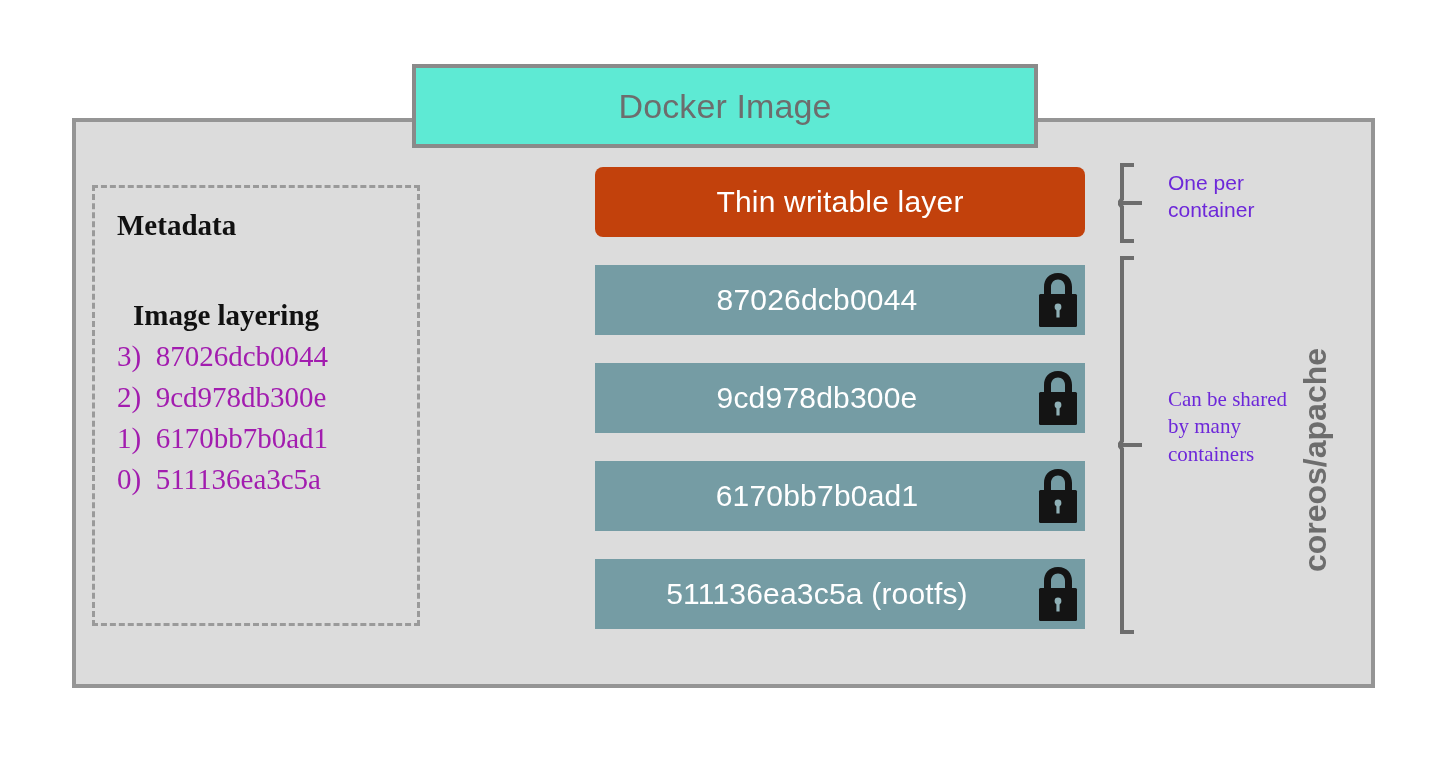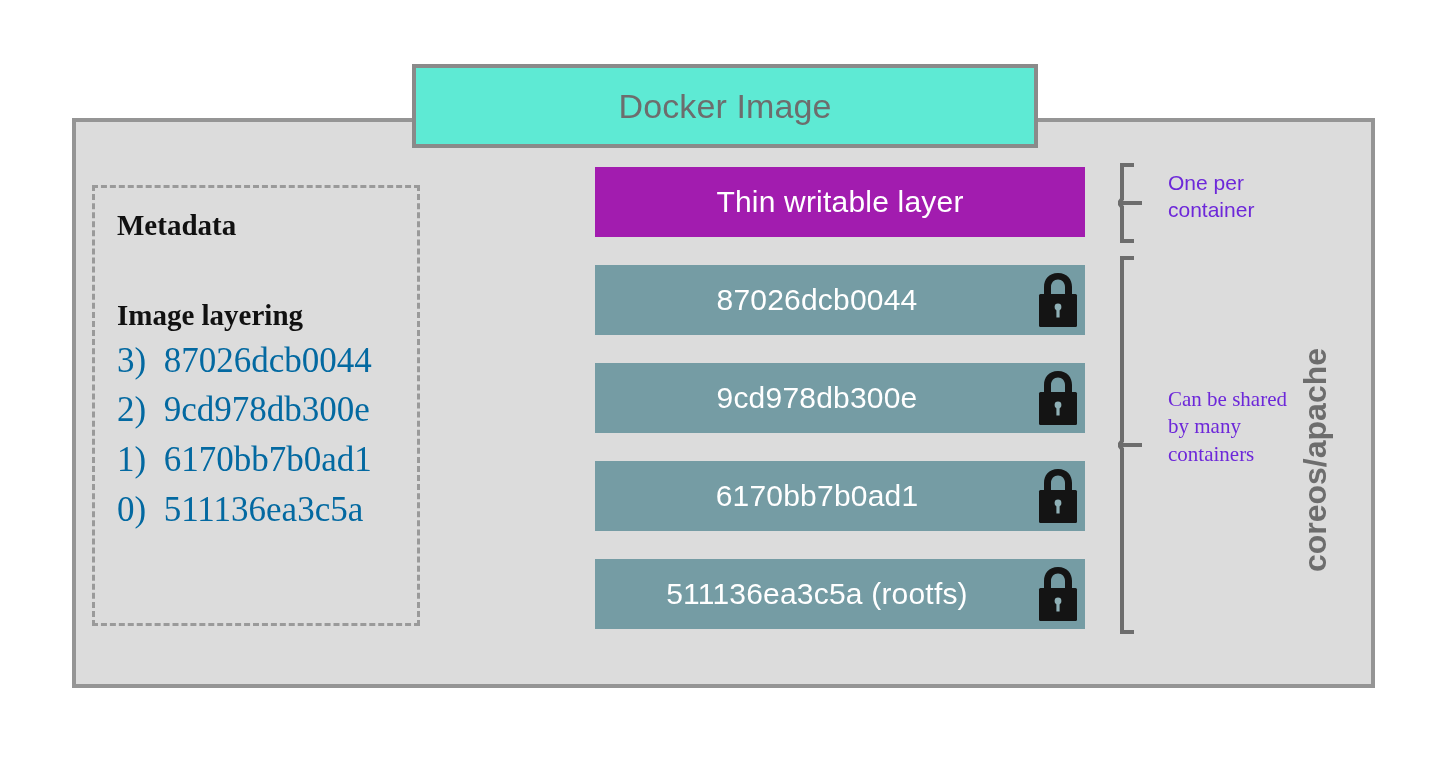--- a/index.html
+++ b/index.html
@@ -71,29 +71,30 @@
   }
   .meta-heading {
     font-size: 29px;
     font-weight: bold;
     color: #111111;
     line-height: 1.1;
     margin: 0;
   }
   .meta-heading.second {
     margin-top: 58px;
+    margin-left: 16px;
   }
   .meta-list {
     margin: 4px 0 0 0;
     padding: 0;
     list-style: none;
   }
   .meta-list li {
-    font-size: 35px;
-    color: #0369a1;
+    font-size: 29px;
+    color: #a21caf;
     line-height: 1.42;
     white-space: pre;
   }
   .meta-etc {
     margin-top: 44px;
     font-size: 27px;
     color: #1a1a1a;
     line-height: 1;
   }
 
@@ -110,21 +111,22 @@
     height: 70px;
     display: flex;
     align-items: center;
     justify-content: center;
     box-sizing: border-box;
   }
   .layer + .layer {
     margin-top: 28px;
   }
   .layer.writable {
-    background: #a21caf;
+    background: #c2410c;
+    border-radius: 8px;
   }
   .layer.readonly {
     background: #759ca4;
   }
   .layer .layer-label {
     font-size: 30px;
     color: #ffffff;
     line-height: 1;
     letter-spacing: 0.2px;
     padding-right: 0px;

